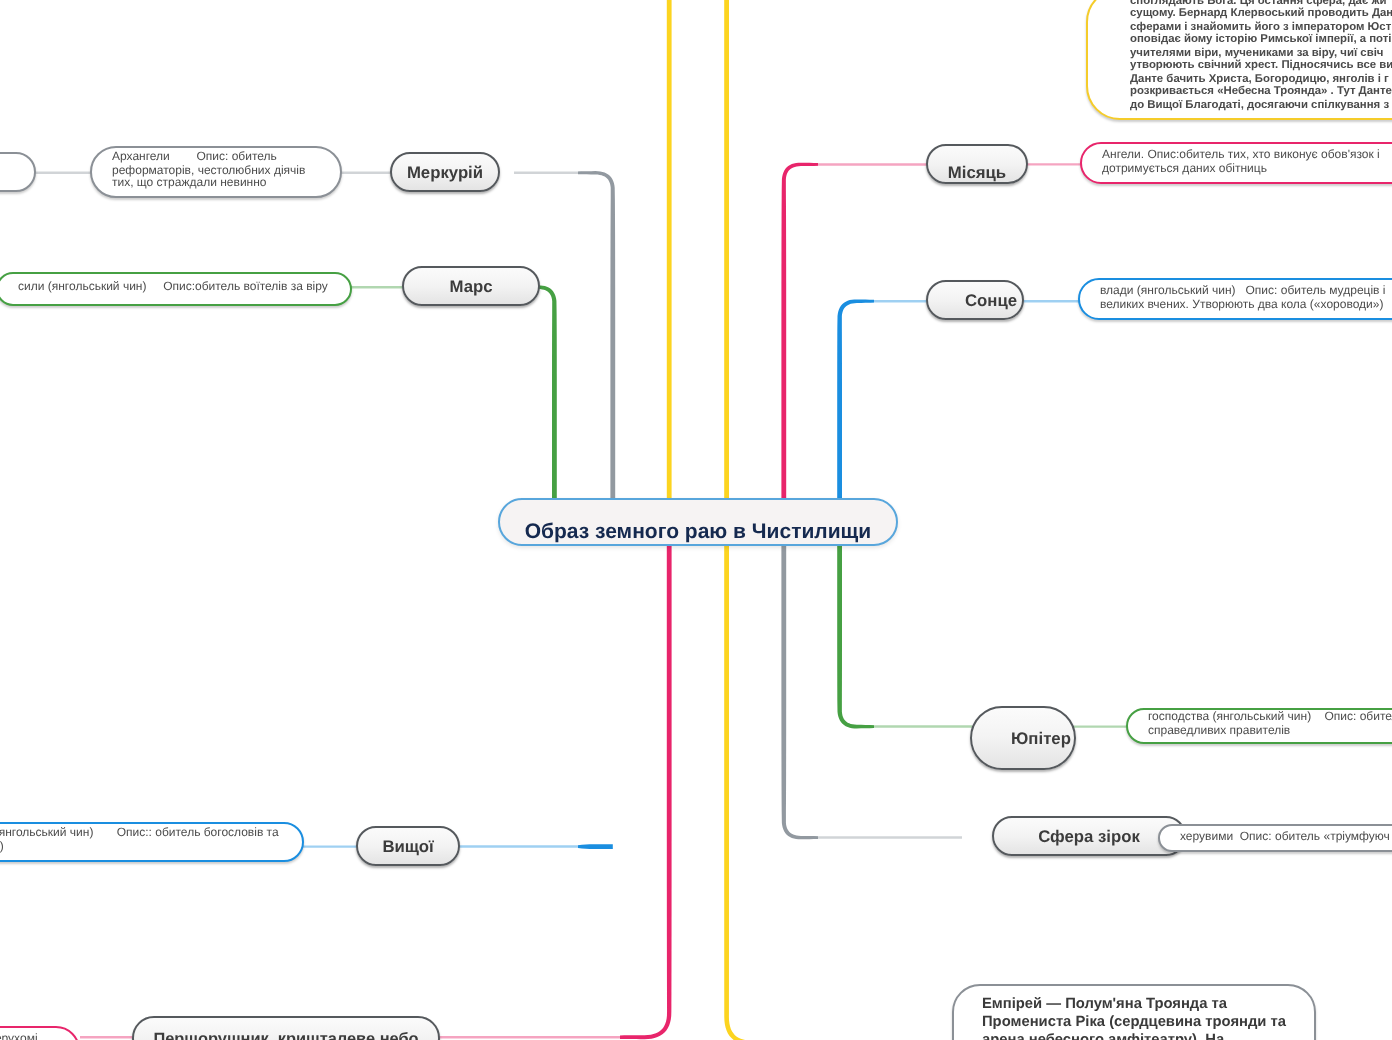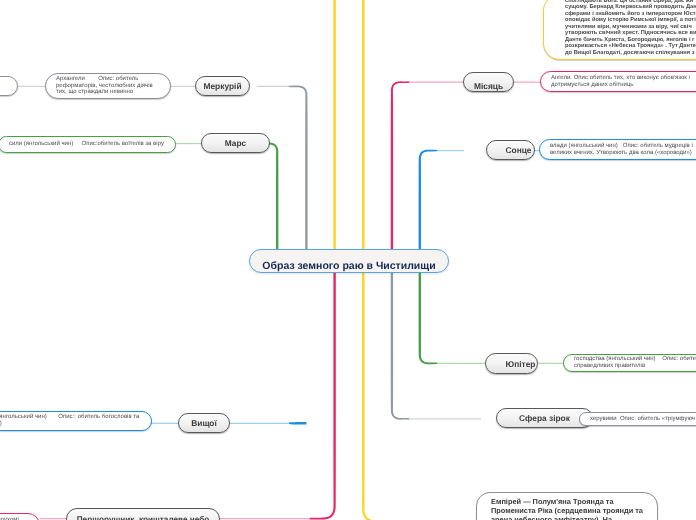--- a/index.html
+++ b/index.html
@@ -99,24 +99,24 @@
     </div>
   <div class="pill" style="left:201px;top:133px;width:69px;height:20px;">
       <span>Марс</span>
     </div>
   <div class="pill" style="left:178px;top:413px;width:52px;height:20px;">
       <span>Вищої</span>
     </div>
   <div class="pill" style="left:463px;top:72px;width:51px;height:20px;align-items:flex-end;">
       <span>Місяць</span>
     </div>
-  <div class="pill" style="left:486px;top:140px;width:49px;height:20px;padding-left:16px;">
+  <div class="pill" style="left:463px;top:140px;width:49px;height:20px;padding-left:16px;">
       <span>Сонце</span>
     </div>
-  <div class="pill" style="left:485px;top:353px;width:53px;height:21px;padding-left:18px;">
+  <div class="pill" style="left:485px;top:353px;width:53px;height:32px;padding-left:18px;">
       <span>Юпітер</span>
     </div>
   <div class="pill" style="left:496px;top:408px;width:97px;height:20px;">
       <span>Сфера зірок</span>
     </div>
 
   <div class="leaf" style="left:-111px;top:76px;width:129px;height:20px;">
       <span class="txt">…Данте тут зустрічає Юстиніана, який,</span>
     </div>
   <div class="leaf" style="left:45px;top:73px;width:126px;height:26px;">

